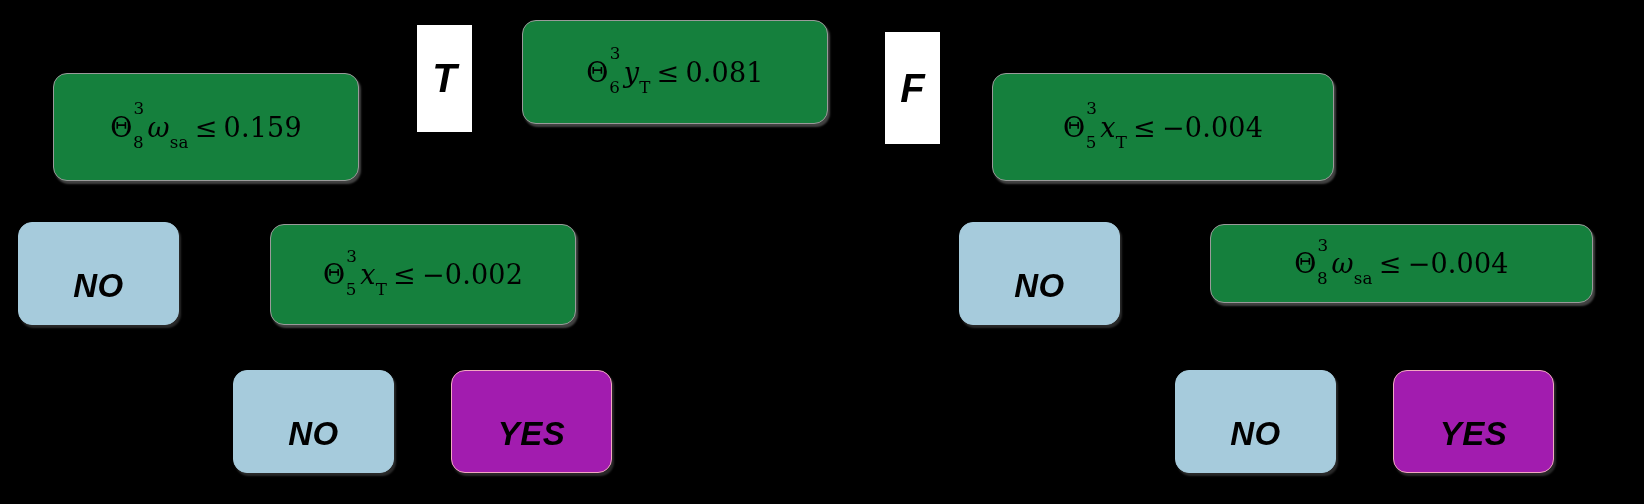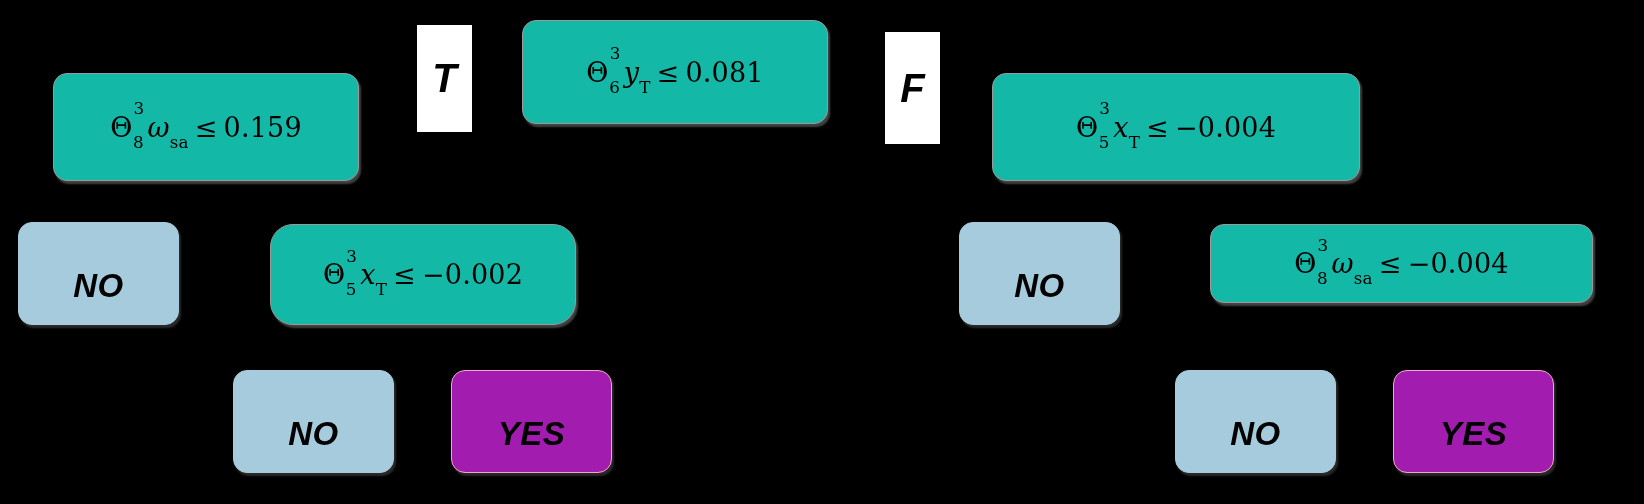--- a/index.html
+++ b/index.html
@@ -20,21 +20,21 @@
   .node {
     position: absolute;
     box-sizing: border-box;
     border-radius: 14px;
     display: flex;
     align-items: center;
     justify-content: center;
     text-align: center;
   }
   .node.decision {
-    background: #14b8a6;
+    background: #15803d;
     border: 1px solid #9a9a9a;
     box-shadow: 2px 3px 2px rgba(120,120,120,0.55);
   }
   .node.leaf-no {
     background: #a6cbdc;
     border: 1px solid #a6cbdc;
     box-shadow: 2px 3px 2px rgba(90,90,90,0.45);
   }
   .node.leaf-yes {
     background: #a21caf;
@@ -118,27 +118,27 @@
       <span class="sym">Θ</span><sup class="up">3</sup><sub class="dn">8</sub><span class="var">ω</span><sub class="vs">sa</sub><span class="op">≤</span><span>0.159</span>
     </span>
   </div>
 
   <div class="node decision" id="node-n2" style="left: 522px; top: 20px; width: 306px; height: 104px;">
     <span class="expr">
       <span class="sym">Θ</span><sup class="up">3</sup><sub class="dn">6</sub><span class="var">y</span><sub class="vs">T</sub><span class="op">≤</span><span>0.081</span>
     </span>
   </div>
 
-  <div class="node decision" id="node-n3" style="left: 992px; top: 73px; width: 368px; height: 108px;">
+  <div class="node decision" id="node-n3" style="left: 992px; top: 73px; width: 342px; height: 108px;">
     <span class="expr">
       <span class="sym">Θ</span><sup class="up">3</sup><sub class="dn">5</sub><span class="var">x</span><sub class="vs">T</sub><span class="op">≤</span><span>−0.004</span>
     </span>
   </div>
 
-  <div class="node decision" id="node-n4" style="left: 270px; top: 224px; width: 306px; height: 101px; border-radius: 23px;">
+  <div class="node decision" id="node-n4" style="left: 270px; top: 224px; width: 306px; height: 101px;">
     <span class="expr">
       <span class="sym">Θ</span><sup class="up">3</sup><sub class="dn">5</sub><span class="var">x</span><sub class="vs">T</sub><span class="op">≤</span><span>−0.002</span>
     </span>
   </div>
 
   <div class="node decision" id="node-n5" style="left: 1210px; top: 224px; width: 383px; height: 79px;">
     <span class="expr">
       <span class="sym">Θ</span><sup class="up">3</sup><sub class="dn">8</sub><span class="var">ω</span><sub class="vs">sa</sub><span class="op">≤</span><span>−0.004</span>
     </span>
   </div>

